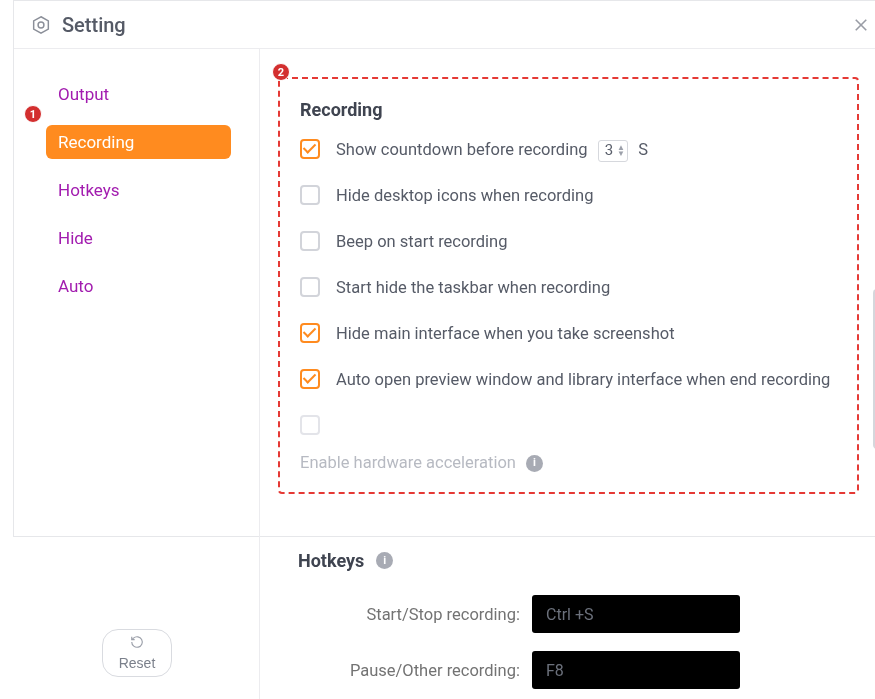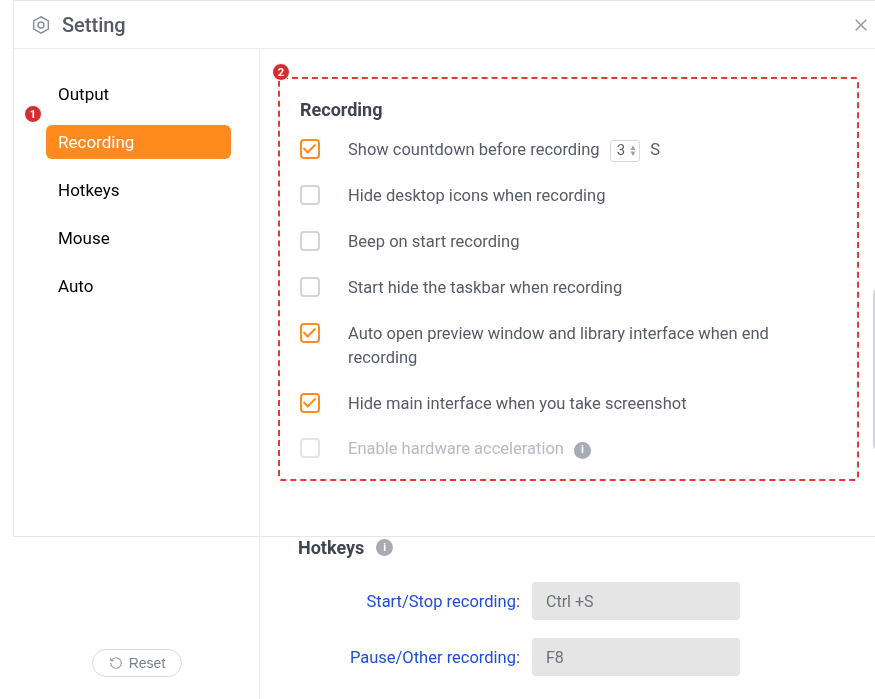--- a/index.html
+++ b/index.html
@@ -65,21 +65,21 @@
     display: flex;
     flex-direction: column;
     gap: 14px;
   }
   .sidebar-item {
     height: 34px;
     display: flex;
     align-items: center;
     padding: 0 12px;
     font-size: 17px;
-    color: #000000;
+    color: #a21caf;
     border-radius: 6px;
     cursor: pointer;
   }
   .sidebar-item.active {
     background: #ff8b1f;
     color: #fff;
   }
   .reset-wrap {
     position: absolute;
     bottom: 22px;
@@ -92,20 +92,21 @@
     border: 1px solid #d9dbe0;
     background: #fff;
     border-radius: 16px;
     padding: 5px 16px;
     font-size: 14px;
     color: #7b808b;
     display: flex;
     align-items: center;
     gap: 6px;
     cursor: pointer;
+    flex-direction: column;
   }
   .reset-icon {
     width: 14px;
     height: 14px;
     color: #9ca0aa;
   }
   .content {
     flex: 1;
     position: relative;
     padding: 28px 28px 0 18px;
@@ -129,28 +130,28 @@
   }
   .section-title {
     font-size: 18px;
     font-weight: 700;
     color: #3f4450;
     margin-bottom: 18px;
   }
   .option {
     display: flex;
     align-items: flex-start;
-    gap: 28px;
+    gap: 16px;
     margin-bottom: 22px;
     font-size: 16.5px;
     color: #565b67;
     line-height: 1.45;
     justify-content: flex-end;
   }
-  .option:last-child { margin-bottom: 0; }
+  .option:last-child { margin-bottom: 0; flex-direction: column; }
   .option.disabled { color: #b7bac2; }
   .checkbox {
     width: 20px;
     height: 20px;
     border: 2px solid #d2d4da;
     border-radius: 4px;
     flex: 0 0 20px;
     margin-top: 1px;
     position: relative;
     background: #fff;
@@ -226,26 +227,26 @@
   .hotkey-row {
     display: flex;
     align-items: center;
     gap: 12px;
     margin-bottom: 18px;
   }
   .hotkey-label {
     width: 222px;
     text-align: right;
     font-size: 16.5px;
-    color: #1d4ed8;
+    color: #737373;
   }
   .hotkey-field {
     width: 208px;
     height: 38px;
-    background: #e5e5e5;
+    background: #000000;
     border-radius: 3px;
     display: flex;
     align-items: center;
     padding: 0 14px;
     font-size: 16px;
     color: #6c717c;
   }
   .badge {
     position: absolute;
     width: 18px;
@@ -295,21 +296,21 @@
         <div class="sidebar-item">
           <span>Output</span>
         </div>
         <div class="sidebar-item active">
           <span>Recording</span>
         </div>
         <div class="sidebar-item">
           <span>Hotkeys</span>
         </div>
         <div class="sidebar-item">
-          <span>Mouse</span>
+          <span>Hide</span>
         </div>
         <div class="sidebar-item">
           <span>Auto</span>
         </div>
       </div>
       <div class="reset-wrap">
         <button class="reset-btn">
           <span class="reset-icon">
             <svg viewBox="0 0 24 24" width="14" height="14" fill="none" stroke="currentColor" stroke-width="2">
               <path d="M3 12a9 9 0 1 0 3-6.7L3 8"></path>
@@ -352,26 +353,26 @@
           <span class="opt-label">Beep on start recording</span>
         </div>
 
         <div class="option">
           <span class="checkbox"></span>
           <span class="opt-label">Start hide the taskbar when recording</span>
         </div>
 
         <div class="option">
           <span class="checkbox checked"></span>
+          <span class="opt-label">Hide main interface when you take screenshot</span>
+        </div>
+
+        <div class="option">
+          <span class="checkbox checked"></span>
           <span class="opt-label">Auto open preview window and library interface when end recording</span>
-        </div>
-
-        <div class="option">
-          <span class="checkbox checked"></span>
-          <span class="opt-label">Hide main interface when you take screenshot</span>
         </div>
 
         <div class="option disabled">
           <span class="checkbox disabled"></span>
           <span class="opt-label">
             <span>Enable hardware acceleration</span>
             <span class="info-icon">i</span>
           </span>
         </div>
       </div>

